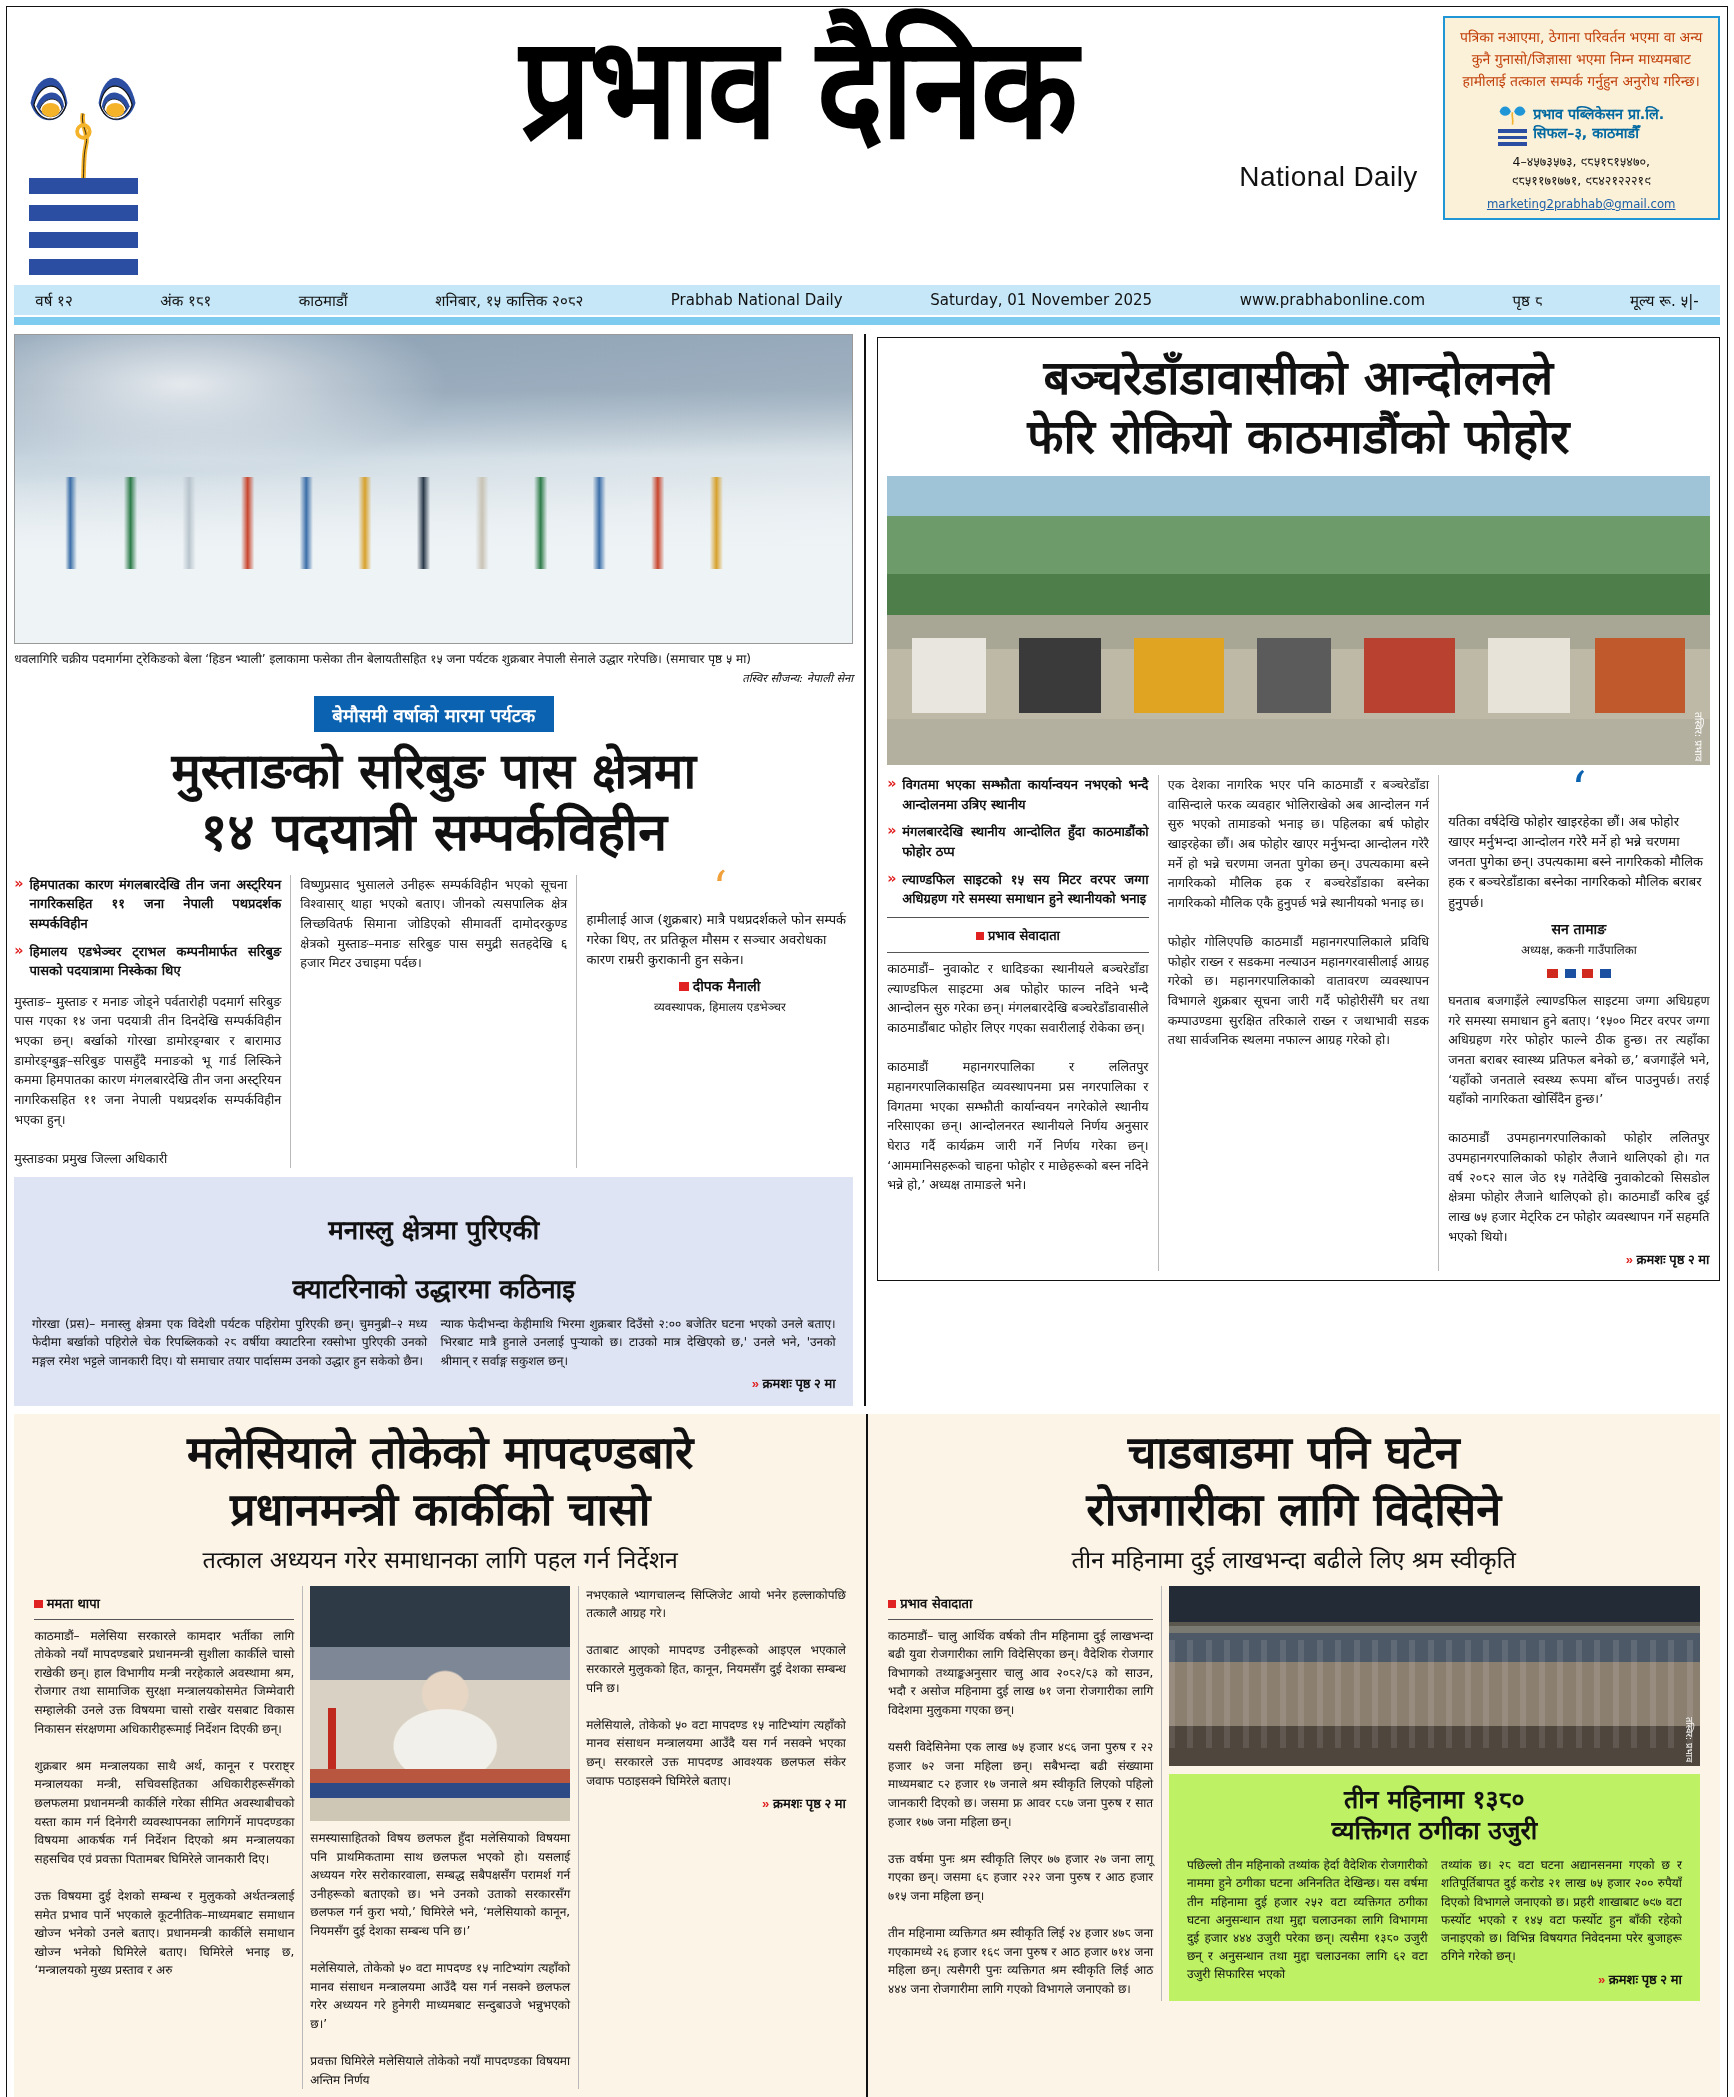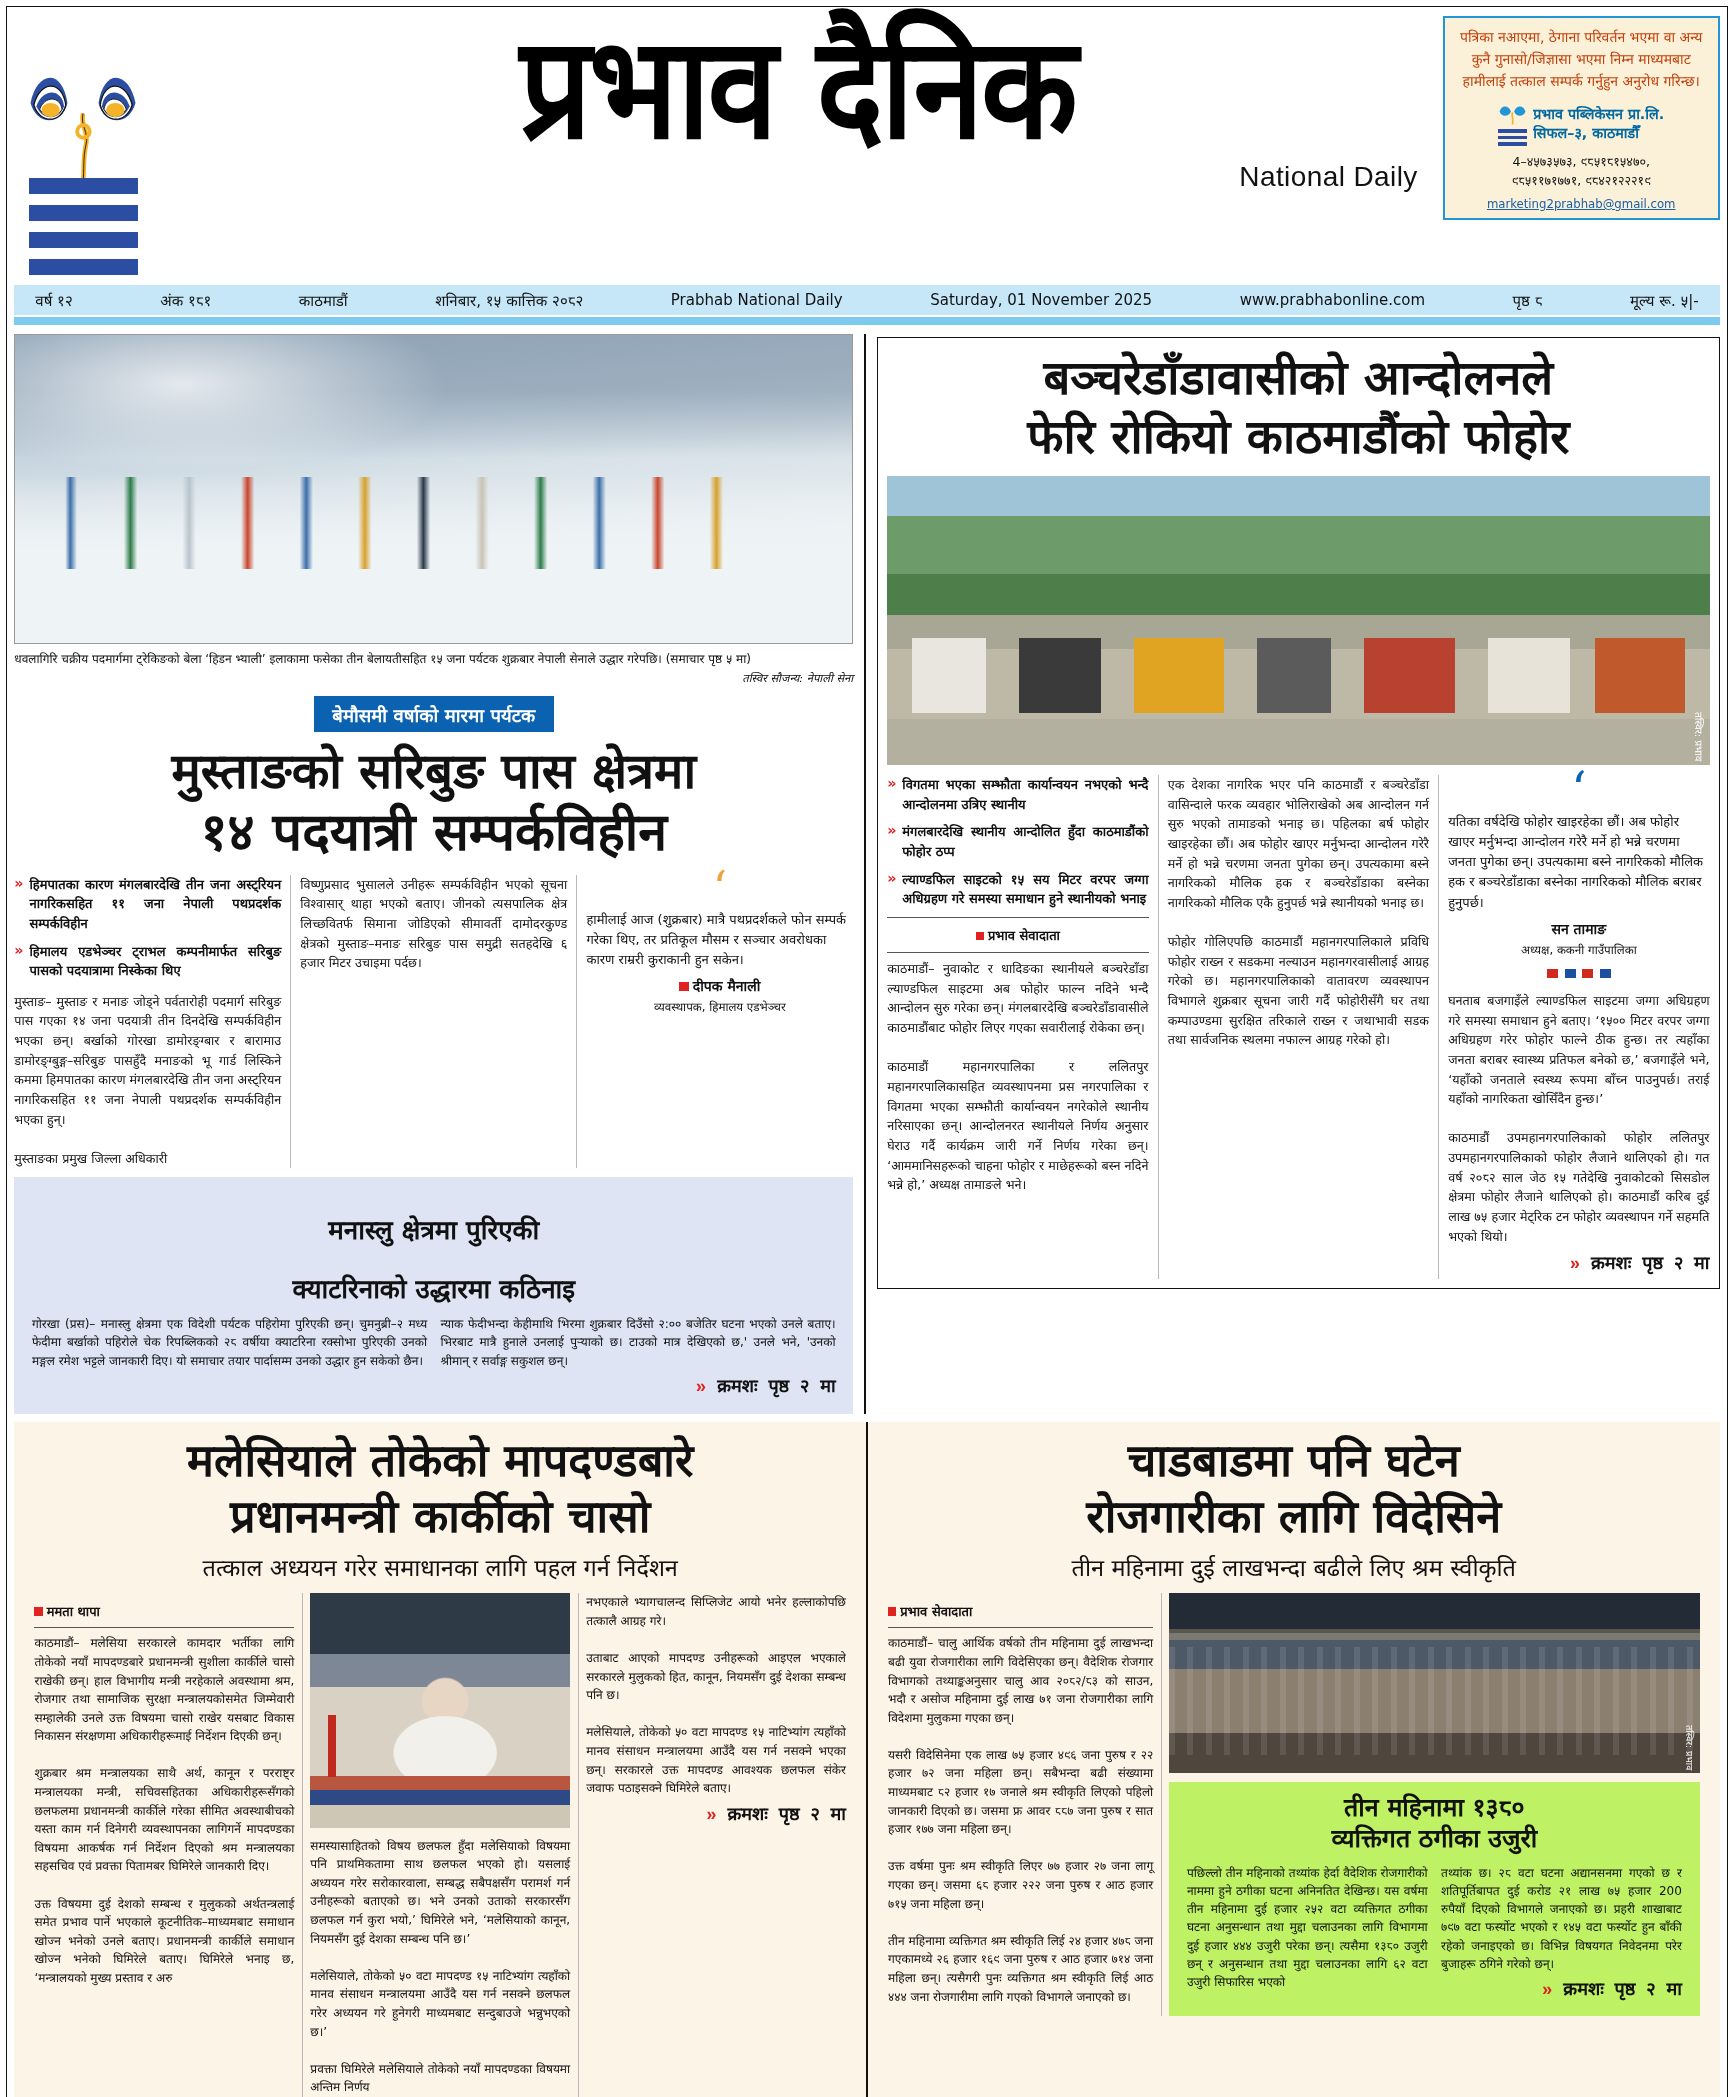--- a/index.html
+++ b/index.html
@@ -118,21 +118,21 @@
   .qrole { font-family:"DejaVu Sans", sans-serif; font-size:11.7px; text-align:center; }
   .sqr { display:inline-block; width:9.2px; height:9.2px; background:#e02222; margin-right:4.2px; }
 
   .infobox {
     background:#dfe4f5; padding:11px 11px 12.6px; margin-top:8.4px;
   }
   .ib-title { font-family:"DejaVu Sans", sans-serif; font-weight:700; font-size:26px; line-height:1.22; text-align:center;margin-top:27px; }
   .ib-cols { display:flex; margin-top:10px; }
   .ib-col { flex:1; padding:0 6.7px; font-family:"DejaVu Sans", sans-serif; font-size:12px; line-height:1.52; text-align:justify; }
 
-  .contd { font-family:Liberation Mono, monospace; font-weight:700; font-size:18px; text-align:right; margin-top:4.2px; }
+  .contd { font-family:Liberation Sans, sans-serif; font-weight:700; font-size:13px; text-align:right; margin-top:4.2px; }
   .contd .dd { color:#e02222; }
 
   
   .hl-r1 { font-family:"DejaVu Sans", sans-serif; font-weight:700; font-size:47px; line-height:1.26; text-align:center; }
   .rbox { border:1.3px solid #111; padding:9.2px; margin-top:3.4px; }
 
   .byline-center { text-align:center; font-family:"DejaVu Sans", sans-serif; font-weight:700; font-size:13px; margin:8.4px 0 5px; }
   .byline-center .sqr2 { display:inline-block; width:8.4px; height:8.4px; background:#e02222; margin-right:3.8px; }
   .hline { height:0.8px; background:#555; margin:3.4px 0 6.7px; }
 
@@ -500,21 +500,21 @@
             <div class="ov" style="background:linear-gradient(180deg,transparent 0 20%, rgba(255,220,150,.25) 20% 26%, transparent 26%)"></div>
             <div style="position:absolute;right:3.4px;bottom:3.4px;font-family:'DejaVu Sans',sans-serif;font-size:9.2px;color:#fff;writing-mode:vertical-rl;">तस्विर: प्रभाव</div>
           </div>
 
           <div class="bluebox">
             <div class="t">तीन महिनामा १३८०</div>
             <div class="t">व्यक्तिगत ठगीका उजुरी</div>
             <div class="ib-cols">
               <div class="ib-col">पछिल्लो तीन महिनाको तथ्यांक हेर्दा वैदेशिक रोजगारीको नाममा हुने ठगीका घटना अनिनतित देखिन्छ। यस वर्षमा तीन महिनामा दुई हजार २५२ वटा व्यक्तिगत ठगीका घटना अनुसन्धान तथा मुद्दा चलाउनका लागि विभागमा दुई हजार ४४४ उजुरी परेका छन्। त्यसैमा १३८० उजुरी छन् र अनुसन्धान तथा मुद्दा चलाउनका लागि ६२ वटा उजुरी सिफारिस भएको</div>
               <div class="ib-col">
-                <span>तथ्यांक छ। २८ वटा घटना अद्यानसनमा गएको छ र शतिपूर्तिबापत दुई करोड २१ लाख ७५ हजार 200 रुपैयाँ दिएको विभागले जनाएको छ। प्रहरी शाखाबाट ७९७ वटा फर्स्योट भएको र १४५ वटा फर्स्योट हुन बाँकी रहेको जनाइएको छ। विभिन्न विषयगत निवेदनमा परेर बुजाहरू ठगिने गरेको छन्।</span>
+                <span>तथ्यांक छ। २८ वटा घटना अद्यानसनमा गएको छ र शतिपूर्तिबापत दुई करोड २१ लाख ७५ हजार २०० रुपैयाँ दिएको विभागले जनाएको छ। प्रहरी शाखाबाट ७९७ वटा फर्स्योट भएको र १४५ वटा फर्स्योट हुन बाँकी रहेको जनाइएको छ। विभिन्न विषयगत निवेदनमा परेर बुजाहरू ठगिने गरेको छन्।</span>
                 <div class="contd">
                   <span class="dd">»</span>
                   <span>क्रमशः पृष्ठ २ मा</span>
                 </div>
               </div>
             </div>
           </div>
         </div>
       </div>
     </div>

